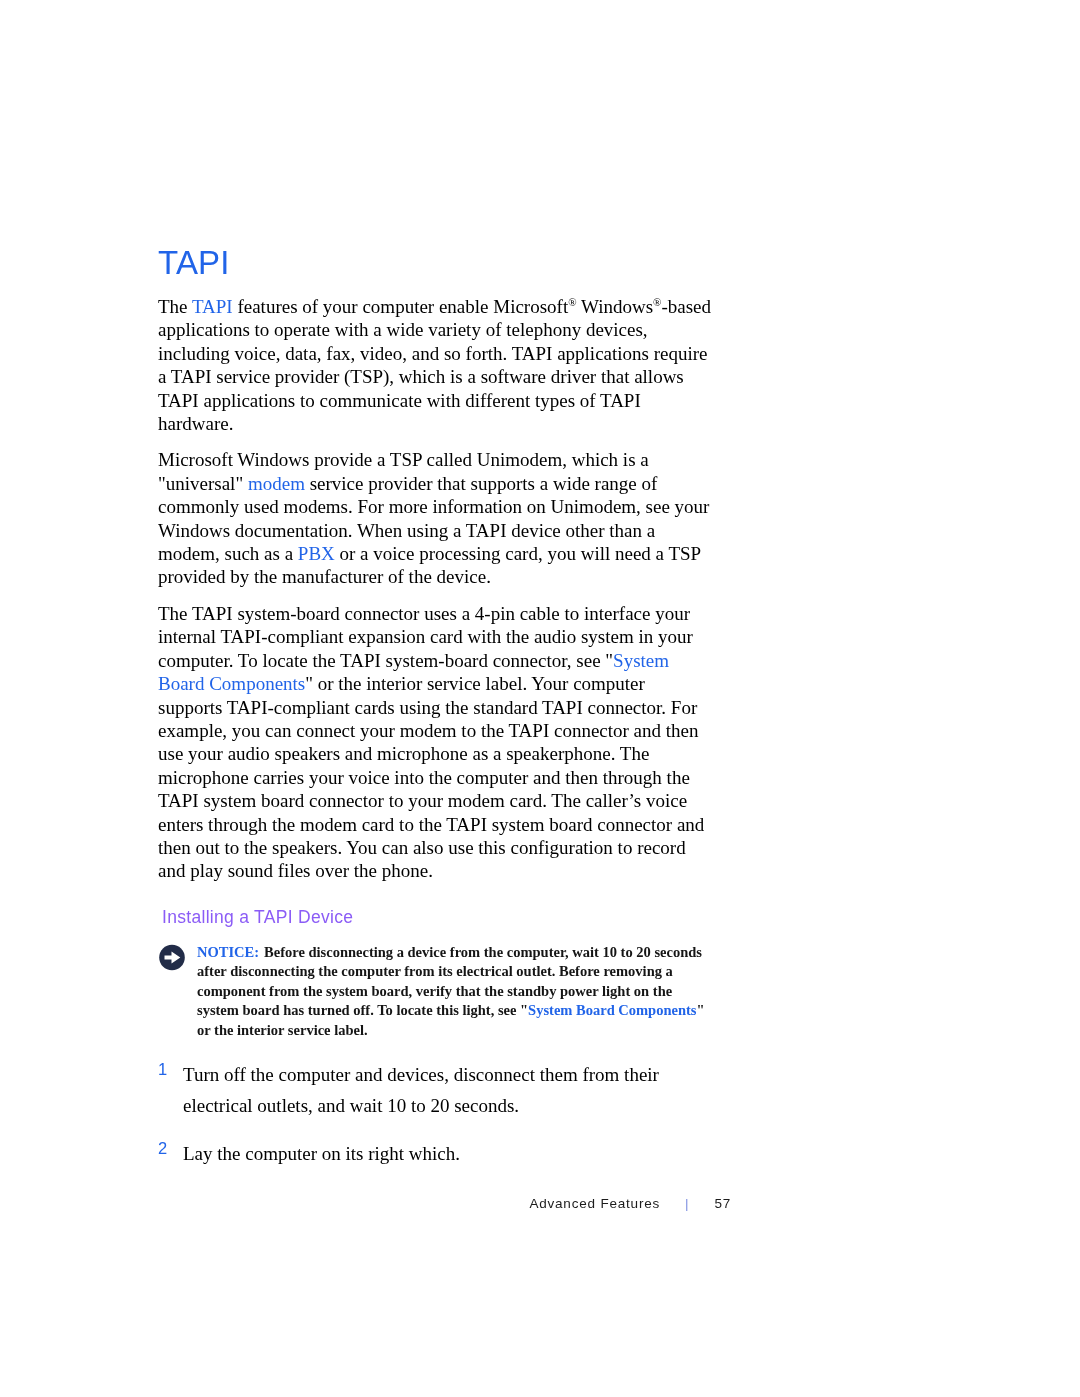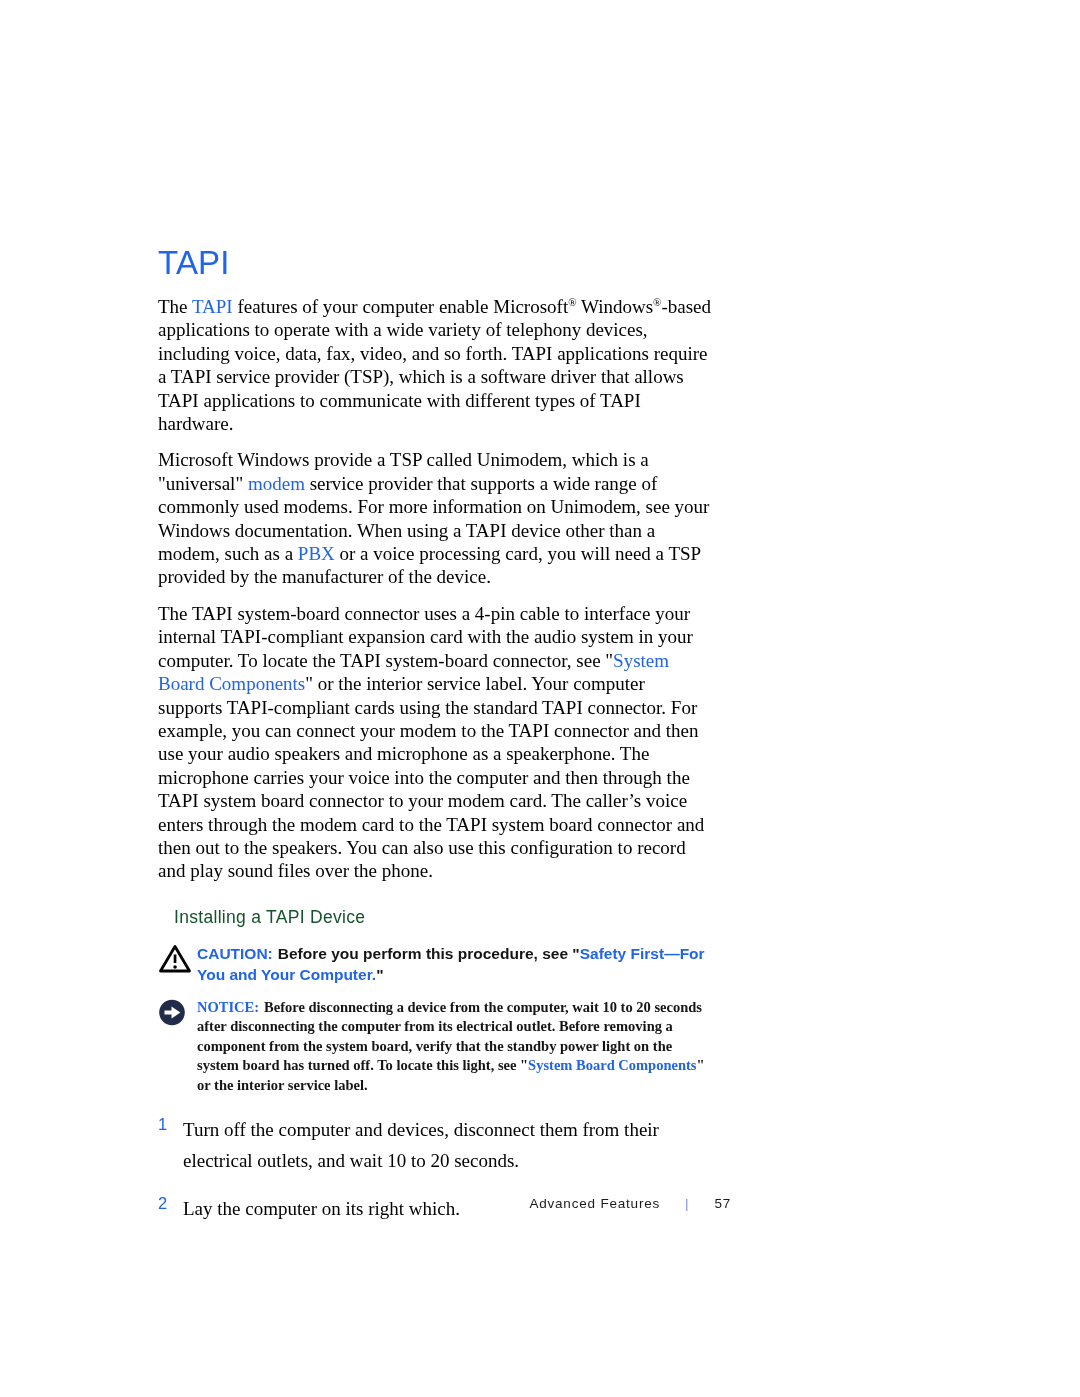--- a/index.html
+++ b/index.html
@@ -40,23 +40,23 @@
   }
   .doc-link {
     color: #2164e8;
     text-decoration: none;
     cursor: pointer;
   }
   h2.subhead {
     font-family: "Liberation Sans", sans-serif;
     font-size: 17.5px;
     font-weight: 500;
-    color: #14532d;
+    color: #8b5cf6;
     letter-spacing: 0.3px;
-    margin: 24px 0 15px 16px;
+    margin: 24px 0 15px 4px;
   }
   .callout {
     display: flex;
     align-items: flex-start;
     margin: 0 0 13px 0;
   }
   .callout .icon-cell {
     flex: none;
     width: 39px;
     padding-top: 1px;
@@ -136,30 +136,20 @@
     <h1 class="doc-title">TAPI</h1>
 
     <p class="body-para">The <a class="doc-link">TAPI</a> features of your computer enable Microsoft<sup>®</sup> Windows<sup>®</sup>-based applications to operate with a wide variety of telephony devices, including voice, data, fax, video, and so forth. TAPI applications require a TAPI service provider (TSP), which is a software driver that allows TAPI applications to communicate with different types of TAPI hardware.</p>
 
     <p class="body-para">Microsoft Windows provide a TSP called Unimodem, which is a "universal" <a class="doc-link">modem</a> service provider that supports a wide range of commonly used modems. For more information on Unimodem, see your Windows documentation. When using a TAPI device other than a modem, such as a <a class="doc-link">PBX</a> or a voice processing card, you will need a TSP provided by the manufacturer of the device.</p>
 
     <p class="body-para">The TAPI system-board connector uses a 4-pin cable to interface your internal TAPI-compliant expansion card with the audio system in your computer. To locate the TAPI system-board connector, see "<a class="doc-link">System Board Components</a>" or the interior service label. Your computer supports TAPI-compliant cards using the standard TAPI connector. For example, you can connect your modem to the TAPI connector and then use your audio speakers and microphone as a speakerphone. The microphone carries your voice into the computer and then through the TAPI system board connector to your modem card. The caller’s voice enters through the modem card to the TAPI system board connector and then out to the speakers. You can also use this configuration to record and play sound files over the phone.</p>
 
     <h2 class="subhead">Installing a TAPI Device</h2>
 
-    <div class="callout">
-      <span class="icon-cell">
-        <svg width="34" height="30" viewBox="0 0 34 30" aria-hidden="true">
-          <path d="M17 2.5 L31.5 27 L2.5 27 Z" fill="#ffffff" stroke="#000000" stroke-width="2.8" stroke-linejoin="round"></path>
-          <rect x="15.7" y="10.5" width="2.7" height="8.5" fill="#000000"></rect>
-          <circle cx="17.05" cy="23" r="1.8" fill="#000000"></circle>
-        </svg>
-      </span>
-      <p class="caution-text"><span class="blue-label">CAUTION:</span><span>Before you perform this procedure, see "<a class="doc-link">Safety First—For You and Your Computer.</a>"</span></p>
-    </div>
 
     <div class="callout">
       <span class="icon-cell">
         <svg width="28" height="28" viewBox="0 0 28 28" aria-hidden="true">
           <circle cx="14" cy="13.5" r="12.8" fill="#222c48"></circle>
           <path d="M6.5 11.6 L13.5 11.6 L13.5 7.4 L22.3 13.5 L13.5 19.6 L13.5 15.4 L6.5 15.4 Z" fill="#ffffff"></path>
         </svg>
       </span>
       <p class="notice-text"><span class="blue-label">NOTICE:</span><span>Before disconnecting a device from the computer, wait 10 to 20 seconds after disconnecting the computer from its electrical outlet. Before removing a component from the system board, verify that the standby power light on the system board has turned off. To locate this light, see "<a class="doc-link">System Board Components</a>" or the interior service label.</span></p>
     </div>

